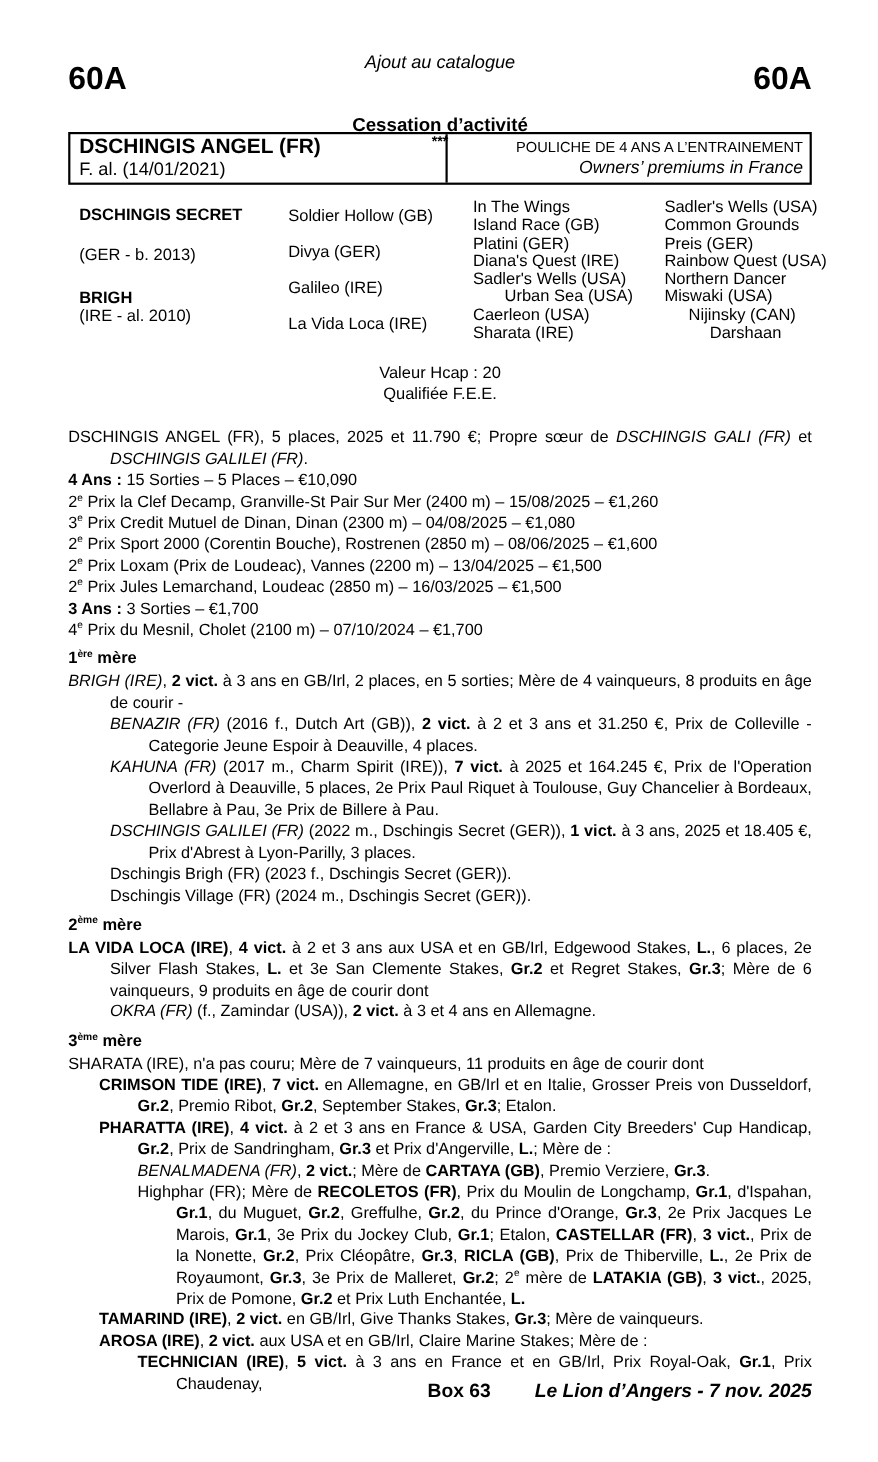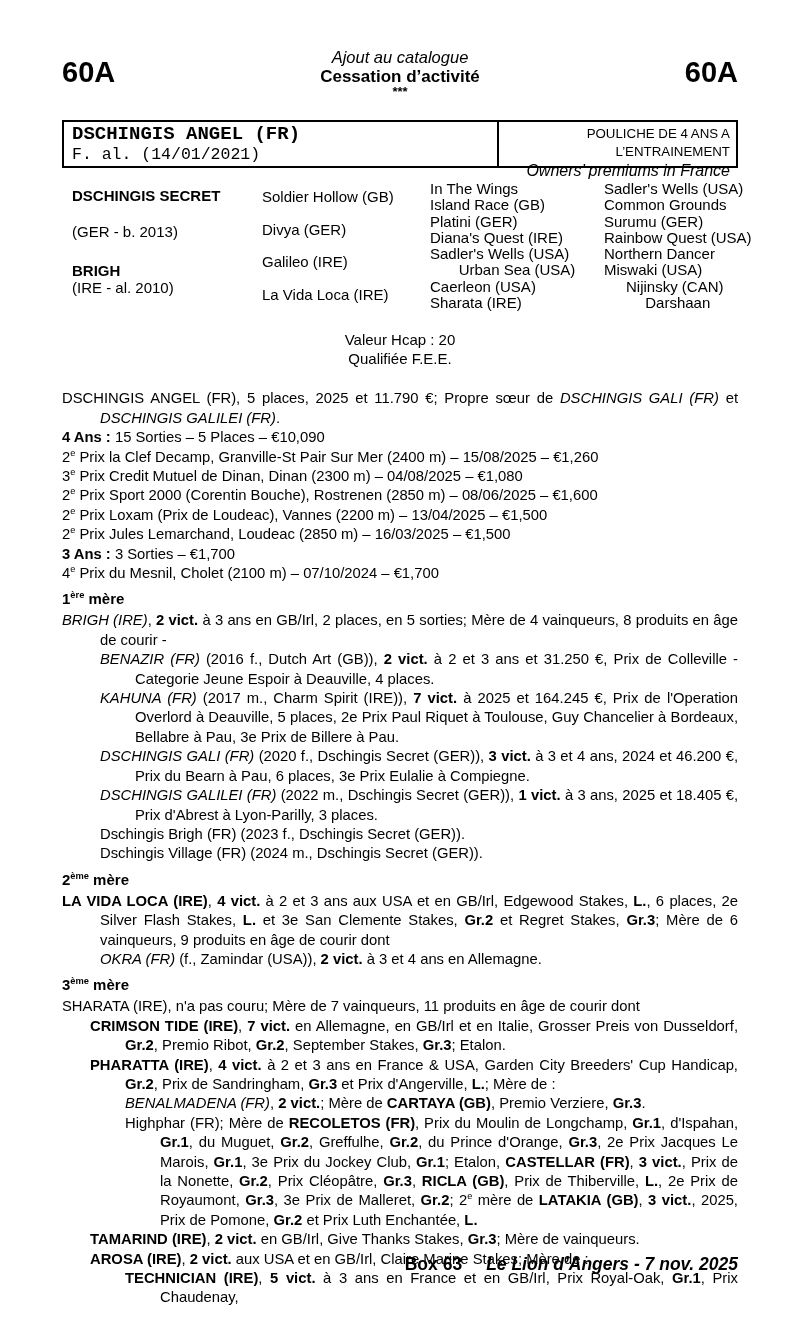--- a/index.html
+++ b/index.html
@@ -18,31 +18,31 @@
   .i{font-style:italic;}
   .sup{font-size:62%;vertical-align:super;line-height:0;}
   .bsup{font-size:62%;vertical-align:super;line-height:0;font-weight:bold;}
 
   
   .topbar{display:flex;align-items:flex-start;height:64px;}
   .lot{font-size:29px;font-weight:bold;width:120px;margin-top:8px;}
   .lot-right{text-align:right;}
   .top-center{flex:1;text-align:center;line-height:1.18;}
   .t1{font-style:italic;font-size:16.5px;}
-  .t2{font-weight:bold;font-size:17px;}
+  .t2{font-weight:bold;font-size:17px;margin-top:37px;}
   .t3{font-weight:bold;font-size:13px;line-height:8px;}
 
   
   .headerbox{
     margin-top:8px;
     border:2px solid #000;
     display:flex;
     height:44px;
   }
-  .hleft{width:435px;border-right:2px solid #000;padding:1px 8px;box-sizing:border-box;font-family:Liberation Mono, monospace;}
+  .hleft{width:343px;border-right:2px solid #000;padding:1px 8px;box-sizing:border-box;}
   .hname{font-weight:bold;font-size:19px;line-height:22px;}
   .hdet{font-size:16.5px;line-height:19px;}
   .hright{flex:1;text-align:right;padding:3px 6px 0 0;box-sizing:border-box;}
   .hr1{font-size:13.3px;line-height:18px;}
   .hr2{font-style:italic;font-size:16px;line-height:19px;}
 
   
   .pedigree{
     margin-top:13px;
     margin-left:10px;
@@ -65,21 +65,21 @@
   .l0{padding-left:38px;text-indent:-38px;}
   .l1{margin-left:38px;padding-left:35px;text-indent:-35px;}
   .l2{margin-left:28px;padding-left:35px;text-indent:-35px;}
   .l3{margin-left:63px;padding-left:35px;text-indent:-35px;}
   .sechead{font-weight:bold;font-size:15px;margin-top:7px;margin-bottom:4px;}
 
   
   .footer{
     position:absolute;
     left:62px;right:60px;bottom:54px;
-    display:flex;justify-content:flex-end;align-items:baseline;gap:18px;
+    display:flex;justify-content:flex-end;align-items:baseline;gap:34px;
     font-size:17.5px;
   }
   .fbox{font-weight:bold;margin-right:6px;}
   .fsale{font-weight:bold;font-style:italic;}
 </style>
 </head>
 <body>
 
 <div class="page">
 
@@ -120,21 +120,21 @@
       <div class="pcell" style="grid-area: 1 / 3 / 2;">In The Wings</div>
       <div class="pcell" style="grid-area: 2 / 3 / 3;">Island Race (GB)</div>
       <div class="pcell" style="grid-area: 3 / 3 / 4;">Platini (GER)</div>
       <div class="pcell" style="grid-area: 4 / 3 / 5;">Diana's Quest (IRE)</div>
       <div class="pcell" style="grid-area: 5 / 3 / 6;">Sadler's Wells (USA)</div>
       <div class="pcell" style="grid-area: 6 / 3 / 7; text-align: center;">Urban Sea (USA)</div>
       <div class="pcell" style="grid-area: 7 / 3 / 8;">Caerleon (USA)</div>
       <div class="pcell" style="grid-area: 8 / 3 / 9;">Sharata (IRE)</div>
       <div class="pcell" style="grid-area: 1 / 4 / 2;">Sadler's Wells (USA)</div>
       <div class="pcell" style="grid-area: 2 / 4 / 3;">Common Grounds</div>
-      <div class="pcell" style="grid-area: 3 / 4 / 4;">Surumu (GER)</div>
+      <div class="pcell" style="grid-area: 3 / 4 / 4;">Preis (GER)</div>
       <div class="pcell" style="grid-area: 4 / 4 / 5;">Rainbow Quest (USA)</div>
       <div class="pcell" style="grid-area: 5 / 4 / 6;">Northern Dancer</div>
       <div class="pcell" style="grid-area: 6 / 4 / 7;">Miswaki (USA)</div>
       <div class="pcell" style="grid-area: 7 / 4 / 8; margin-left: 22px;">Nijinsky (CAN)</div>
       <div class="pcell" style="grid-area: 8 / 4 / 9; text-align: center;">Darshaan</div>
     </div>
 
   <div class="ratings">
     <div>Valeur Hcap : 20</div>
     <div>Qualifiée F.E.E.</div>
@@ -150,21 +150,20 @@
       <div class="para l0"><span>2</span><span class="sup">e</span><span> Prix Jules Lemarchand, Loudeac (2850 m) – 16/03/2025 – €1,500</span></div>
       <div class="para l0"><span class="b">3 Ans :</span><span> 3 Sorties – €1,700</span></div>
       <div class="para l0"><span>4</span><span class="sup">e</span><span> Prix du Mesnil, Cholet (2100 m) – 07/10/2024 – €1,700</span></div>
     </div>
 
   <div id="sections">
       <div class="sechead"><span class="b">1</span><span class="bsup">ère</span><span class="b"> mère</span></div>
       <div class="para l0"><span class="i">BRIGH (IRE)</span><span>, </span><span class="b">2 vict.</span><span> à 3 ans en GB/Irl, 2 places, en 5 sorties; Mère de 4 vainqueurs, 8 produits en âge de courir -</span></div>
       <div class="para l1"><span class="i">BENAZIR (FR)</span><span> (2016 f., Dutch Art (GB)), </span><span class="b">2 vict.</span><span> à 2 et 3 ans et 31.250 €, Prix de Colleville - Categorie Jeune Espoir à Deauville, 4 places.</span></div>
       <div class="para l1"><span class="i">KAHUNA (FR)</span><span> (2017 m., Charm Spirit (IRE)), </span><span class="b">7 vict.</span><span> à 2025 et 164.245 €, Prix de l'Operation Overlord à Deauville, 5 places, 2e Prix Paul Riquet à Toulouse, Guy Chancelier à Bordeaux, Bellabre à Pau, 3e Prix de Billere à Pau.</span></div>
-      <div class="para l1"><span class="i">DSCHINGIS GALI (FR)</span><span> (2020 f., Dschingis Secret (GER)), </span><span class="b">3 vict.</span><span> à 3 et 4 ans, 2024 et 46.200 €, Prix du Bearn à Pau, 6 places, 3e Prix Eulalie à Compiegne.</span></div>
       <div class="para l1"><span class="i">DSCHINGIS GALILEI (FR)</span><span> (2022 m., Dschingis Secret (GER)), </span><span class="b">1 vict.</span><span> à 3 ans, 2025 et 18.405 €, Prix d'Abrest à Lyon-Parilly, 3 places.</span></div>
       <div class="para l1"><span>Dschingis Brigh (FR) (2023 f., Dschingis Secret (GER)).</span></div>
       <div class="para l1"><span>Dschingis Village (FR) (2024 m., Dschingis Secret (GER)).</span></div>
       <div class="sechead"><span class="b">2</span><span class="bsup">ème</span><span class="b"> mère</span></div>
       <div class="para l0"><span class="b">LA VIDA LOCA (IRE)</span><span>, </span><span class="b">4 vict.</span><span> à 2 et 3 ans aux USA et en GB/Irl, Edgewood Stakes, </span><span class="b">L.</span><span>, 6 places, 2e Silver Flash Stakes, </span><span class="b">L.</span><span> et 3e San Clemente Stakes, </span><span class="b">Gr.2</span><span> et Regret Stakes, </span><span class="b">Gr.3</span><span>; Mère de 6 vainqueurs, 9 produits en âge de courir dont</span></div>
       <div class="para l1"><span class="i">OKRA (FR)</span><span> (f., Zamindar (USA)), </span><span class="b">2 vict.</span><span> à 3 et 4 ans en Allemagne.</span></div>
       <div class="sechead"><span class="b">3</span><span class="bsup">ème</span><span class="b"> mère</span></div>
       <div class="para l0"><span>SHARATA (IRE), n'a pas couru; Mère de 7 vainqueurs, 11 produits en âge de courir dont</span></div>
       <div class="para l2"><span class="b">CRIMSON TIDE (IRE)</span><span>, </span><span class="b">7 vict.</span><span> en Allemagne, en GB/Irl et en Italie, Grosser Preis von Dusseldorf, </span><span class="b">Gr.2</span><span>, Premio Ribot, </span><span class="b">Gr.2</span><span>, September Stakes, </span><span class="b">Gr.3</span><span>; Etalon.</span></div>
       <div class="para l2"><span class="b">PHARATTA (IRE)</span><span>, </span><span class="b">4 vict.</span><span> à 2 et 3 ans en France &amp; USA, Garden City Breeders' Cup Handicap, </span><span class="b">Gr.2</span><span>, Prix de Sandringham, </span><span class="b">Gr.3</span><span> et Prix d'Angerville, </span><span class="b">L.</span><span>; Mère de :</span></div>

